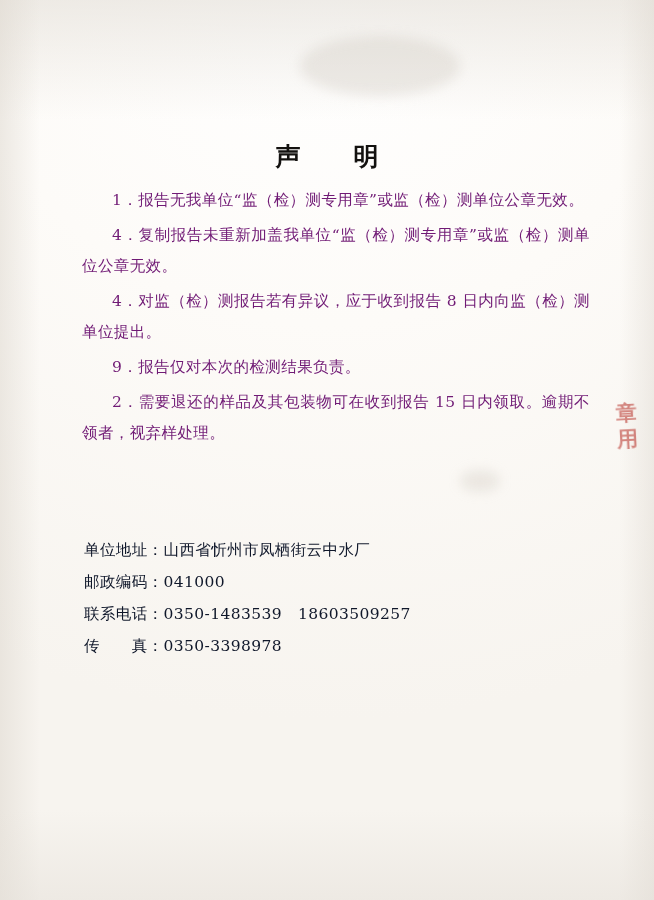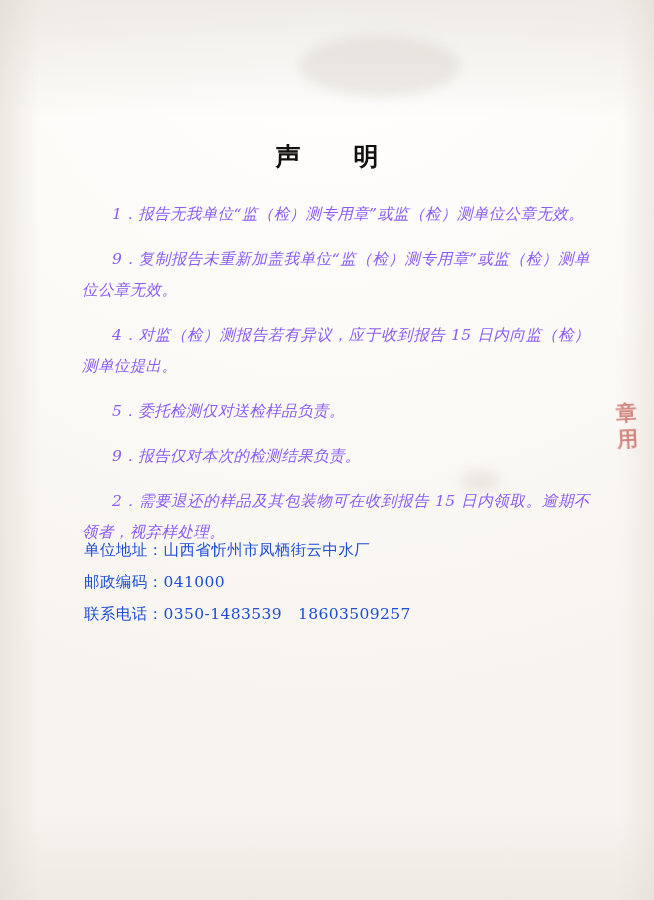--- a/index.html
+++ b/index.html
@@ -74,40 +74,39 @@
   .body-block {
     position: absolute;
     top: 185px;
     left: 82px;
     width: 508px;
   }
 
   .para {
     font-size: 15.5px;
     line-height: 31px;
-    color: #8b5cf6;
-    margin: 14px 0 4px 0;
+    color: #701a75;
+    margin: 0 0 4px 0;
     text-align: justify;
     letter-spacing: 0.4px;
-    font-style: italic;
   }
   .para.indent {
     text-indent: 30px;
   }
 
   .contact-block {
     position: absolute;
     top: 534px;
     left: 84px;
     width: 500px;
   }
   .contact-row {
     font-size: 15.5px;
     line-height: 32px;
-    color: #1d4ed8;
+    color: #0f172a;
     letter-spacing: 0.4px;
     white-space: pre;
   }
 
   
   .stamp-mark {
     position: absolute;
     right: 8px;
     top: 400px;
     width: 34px;
@@ -144,31 +143,31 @@
 
 <div class="smudge" style="left:300px;top:36px;width:160px;height:60px;"></div>
 <div class="smudge" style="left:460px;top:470px;width:40px;height:22px;"></div>
 
 <div class="content">
 
   <div class="doc-title">声　明</div>
 
   <div class="body-block">
     <p class="para indent">1．报告无我单位“监（检）测专用章”或监（检）测单位公章无效。</p>
-    <p class="para indent">9．复制报告未重新加盖我单位“监（检）测专用章”或监（检）测单位公章无效。</p>
-    <p class="para indent">4．对监（检）测报告若有异议，应于收到报告 15 日内向监（检）测单位提出。</p>
-    <p class="para indent">5．委托检测仅对送检样品负责。</p>
+    <p class="para indent">4．复制报告未重新加盖我单位“监（检）测专用章”或监（检）测单位公章无效。</p>
+    <p class="para indent">4．对监（检）测报告若有异议，应于收到报告 8 日内向监（检）测单位提出。</p>
     <p class="para indent">9．报告仅对本次的检测结果负责。</p>
     <p class="para indent">2．需要退还的样品及其包装物可在收到报告 15 日内领取。逾期不领者，视弃样处理。</p>
   </div>
 
   <div class="contact-block">
     <div class="contact-row"><span>单位地址：</span><span>山西省忻州市凤栖街云中水厂</span></div>
     <div class="contact-row"><span>邮政编码：</span><span>041000</span></div>
     <div class="contact-row"><span>联系电话：</span><span>0350-1483539　18603509257</span></div>
+    <div class="contact-row"><span>传　　真：</span><span>0350-3398978</span></div>
   </div>
 
   <div class="stamp-mark">
     <span>章</span>
     <span>用</span>
   </div>
 
 </div>
 
 </body></html>

